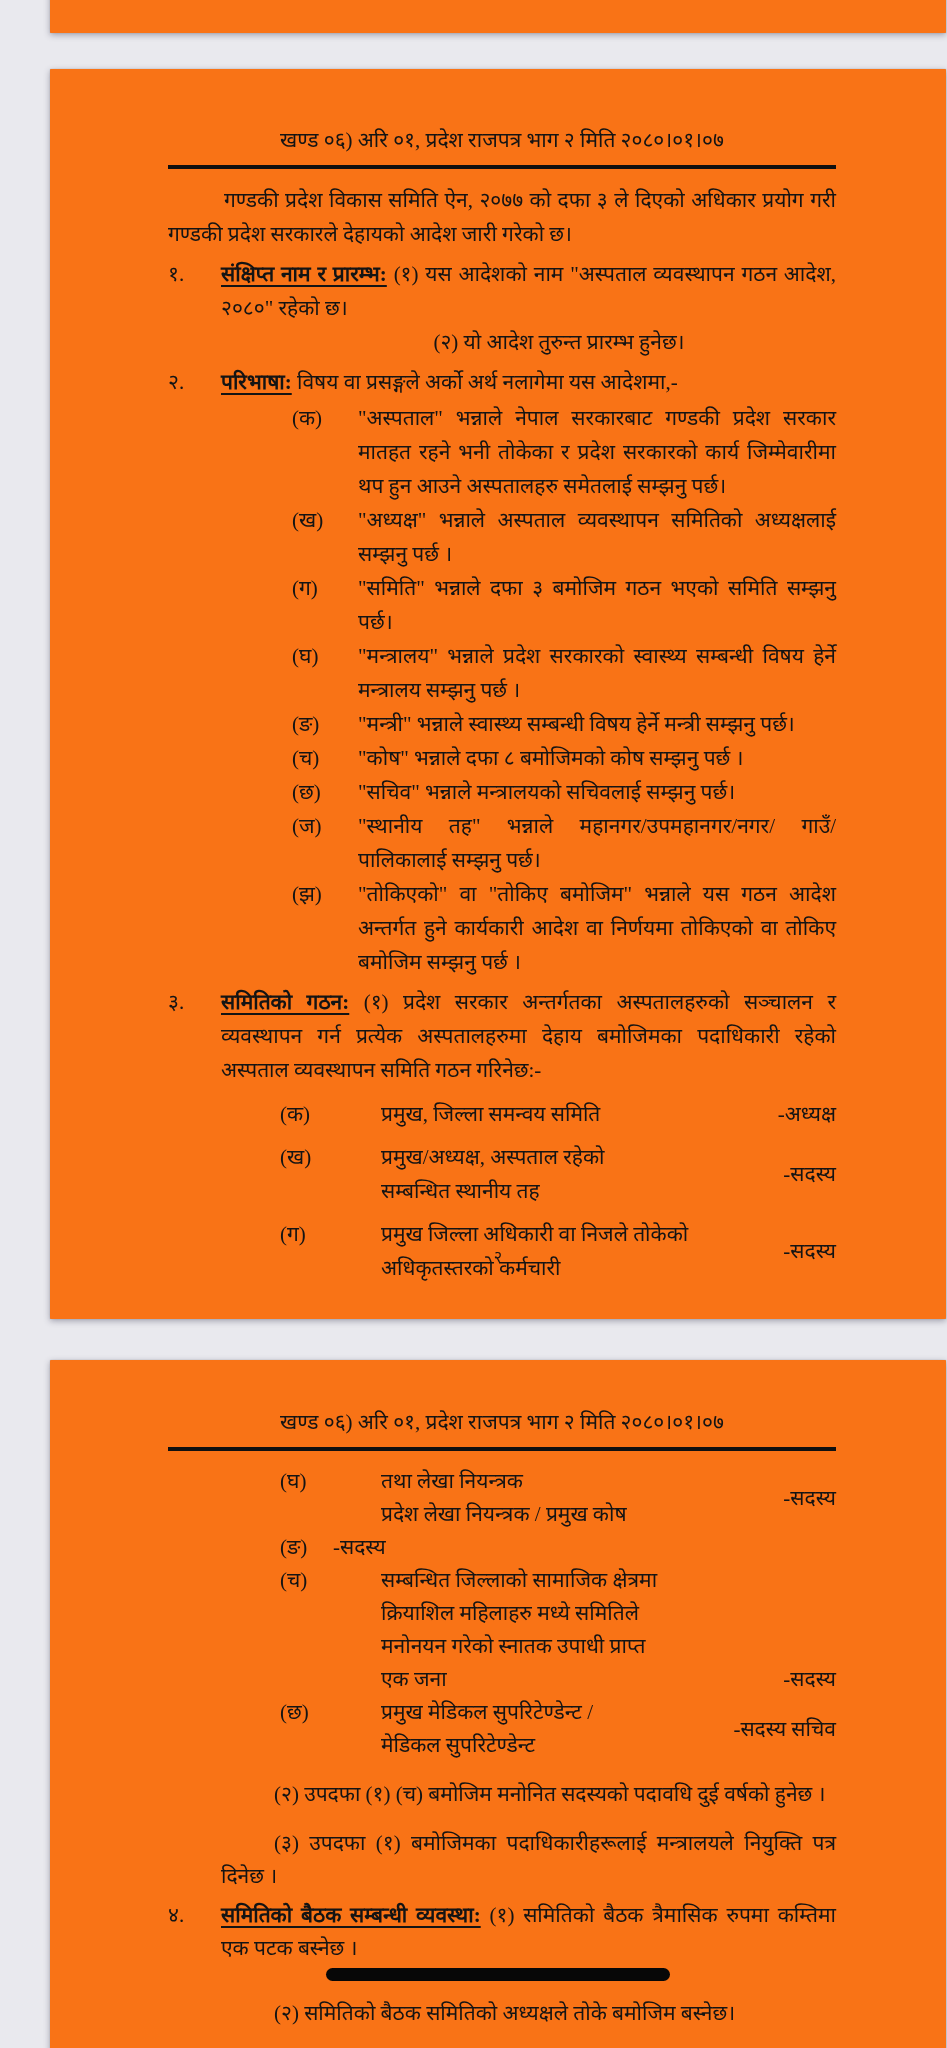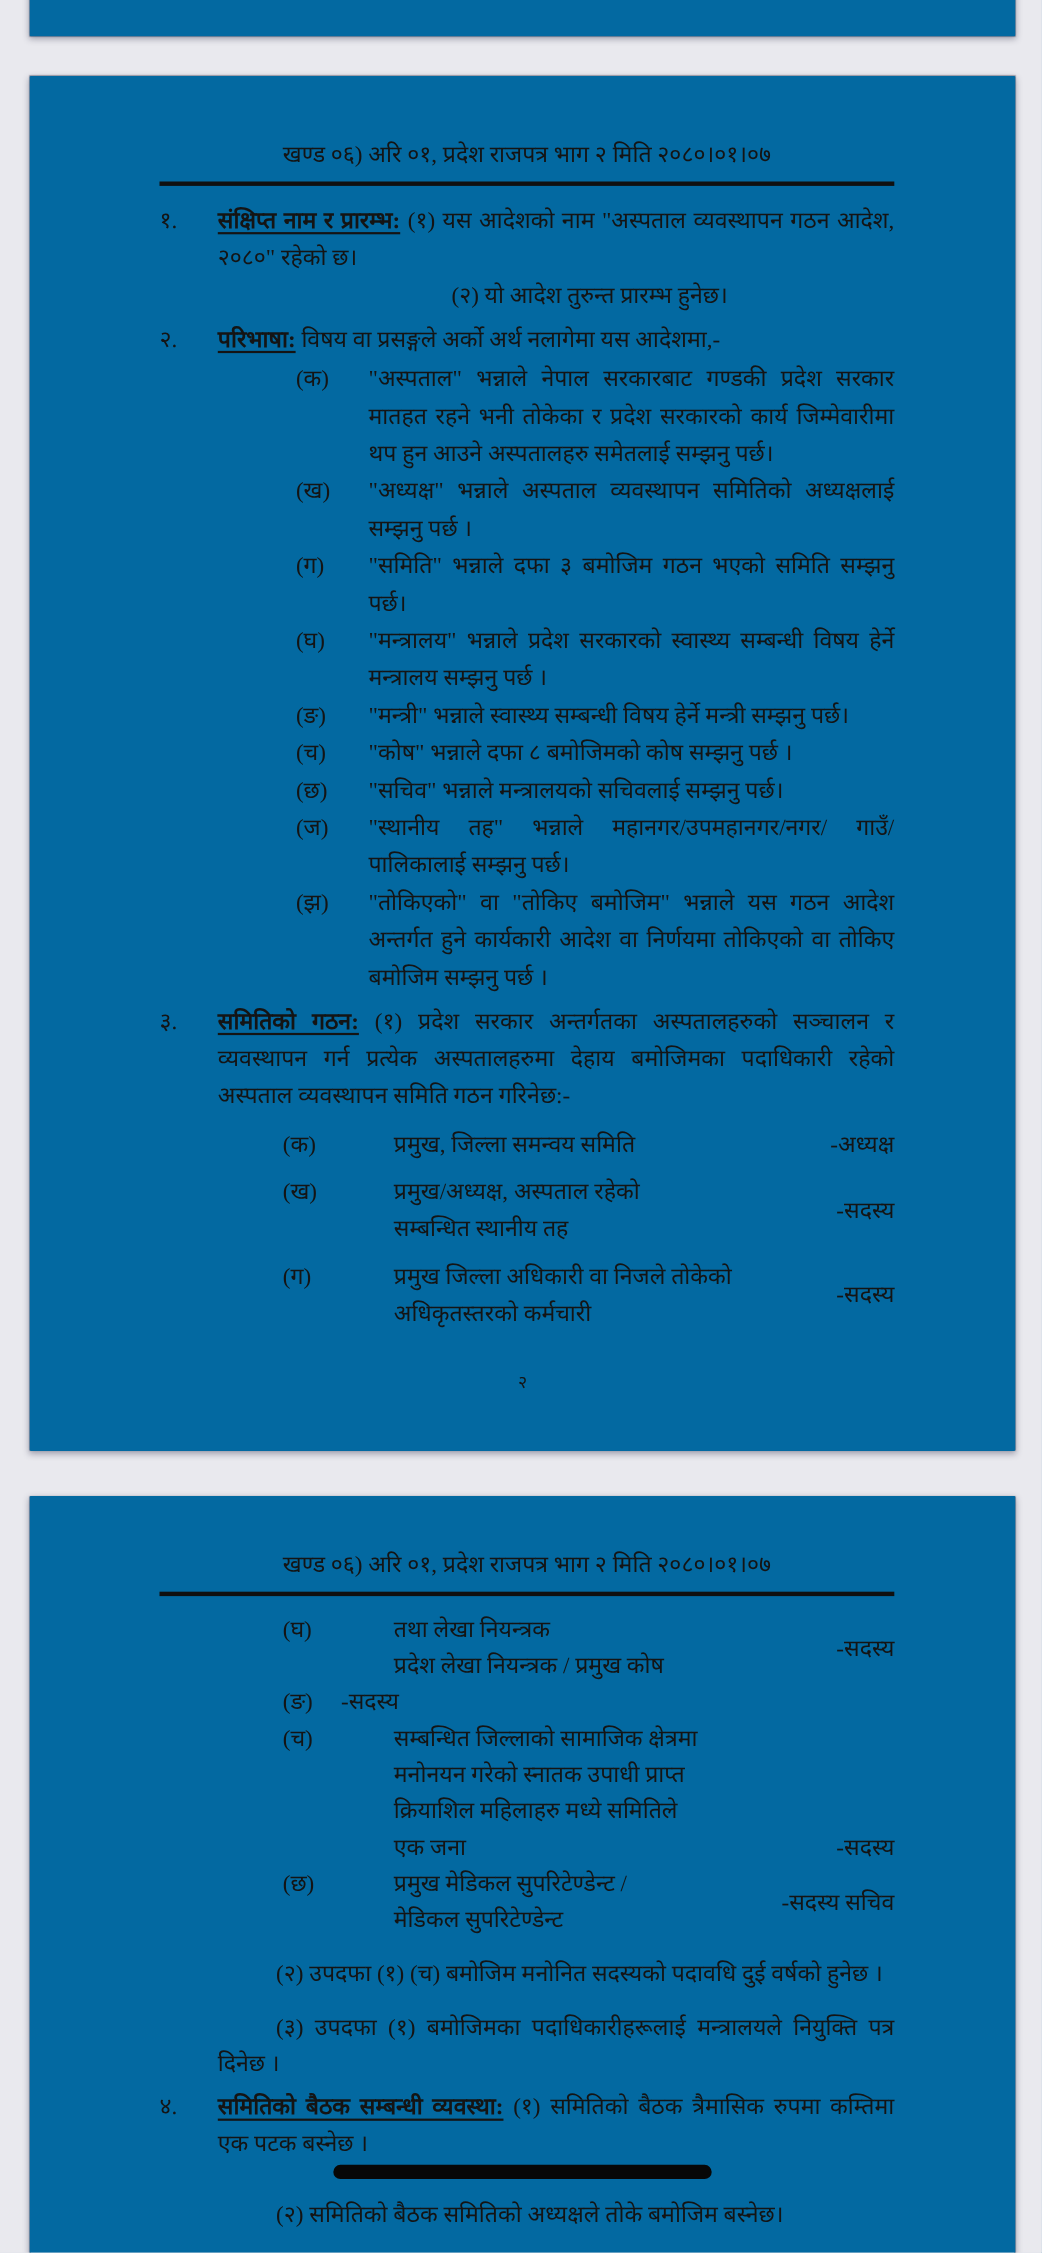--- a/index.html
+++ b/index.html
@@ -5,22 +5,22 @@
   html, body { margin: 0; padding: 0; background: #e9e9ee; }
   .viewport {
     position: relative;
     width: 947px; height: 2048px;
     overflow: hidden;
     background: #e9e9ee;
     font-family: "Liberation Serif", "DejaVu Serif", serif;
     color: #141414;
   }
   .page {
-    position: absolute; left: 27px; width: 896px;
-    background: #0369a1;
+    position: absolute; left: 50px; width: 896px;
+    background: #f97316;
     box-shadow: 0 2px 6px rgba(70,70,95,0.45), 0 0 1px rgba(90,90,110,0.5);
     border-radius: 1px;
   }
   .page--fragment { top: -42px; height: 75px; }
   .page--p1 { top: 69px; height: 1250px; }
   .page--p2 { top: 1360px; height: 800px; }
 
   .page-inner {
     padding: 54px 110px 0 118px;
     font-size: 21px; line-height: 34px;
@@ -73,20 +73,21 @@
 
 <div class="viewport">
 
   <div class="page page--fragment"></div>
 
   <div class="page page--p1">
     <div class="page-inner">
       <div class="gz-header">खण्ड ०६) अरि ०१, प्रदेश राजपत्र भाग २ मिति २०८०।०१।०७</div>
       <hr class="gz-rule">
 
+      <div class="para intro">गण्डकी प्रदेश विकास समिति ऐन, २०७७ को दफा ३ ले दिएको अधिकार प्रयोग गरी गण्डकी प्रदेश सरकारले देहायको आदेश जारी गरेको छ।</div>
 
       <div class="clause">
         <span class="clause-num">१.</span>
         <span class="clause-heading">संक्षिप्त नाम र प्रारम्भ:</span>
         <span class="clause-text">(१) यस आदेशको नाम "अस्पताल व्यवस्थापन गठन आदेश, २०८०" रहेको छ।</span>
         <div class="subclause">(२) यो आदेश तुरुन्त प्रारम्भ हुनेछ।</div>
       </div>
 
       <div class="clause">
         <span class="clause-num">२.</span>
@@ -183,22 +184,22 @@
           <div class="roster-role">-सदस्य</div>
         </div>
         <div class="roster-row">
           <span class="roster-label">(ङ)</span>
           <div class="roster-role">-सदस्य</div>
         </div>
         <div class="roster-row roster-row--bottom">
           <span class="roster-label">(च)</span>
           <div class="roster-lines">
             <div>सम्बन्धित जिल्लाको सामाजिक क्षेत्रमा</div>
+            <div>क्रियाशिल महिलाहरु मध्ये समितिले</div>
             <div>मनोनयन गरेको स्नातक उपाधी प्राप्त</div>
-            <div>क्रियाशिल महिलाहरु मध्ये समितिले</div>
             <div>एक जना</div>
           </div>
           <div class="roster-role">-सदस्य</div>
         </div>
         <div class="roster-row">
           <span class="roster-label">(छ)</span>
           <div class="roster-lines">
             <div>प्रमुख मेडिकल सुपरिटेण्डेन्ट /</div>
             <div>मेडिकल सुपरिटेण्डेन्ट</div>
           </div>

